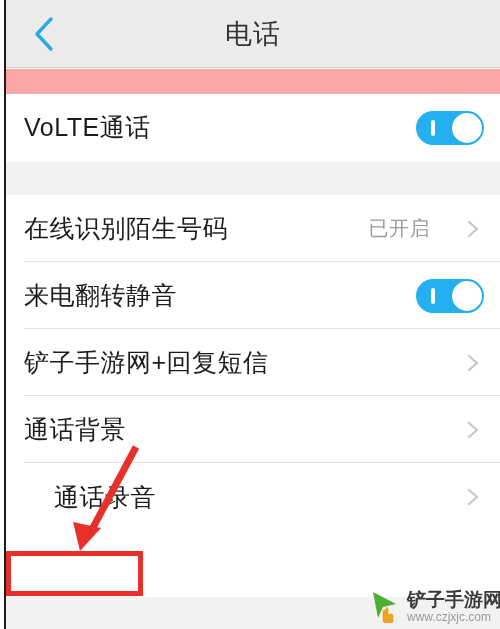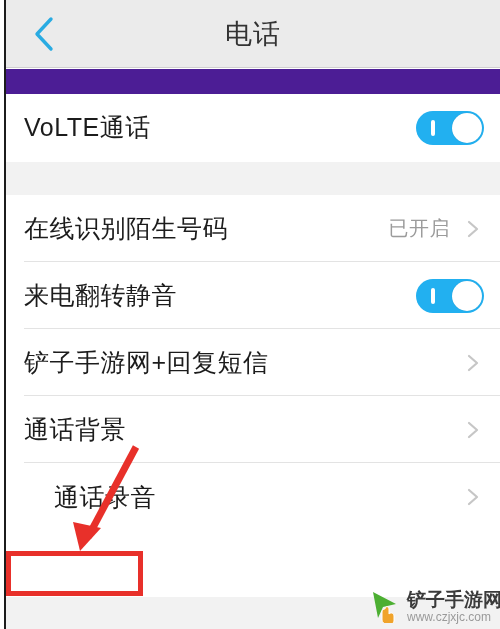--- a/index.html
+++ b/index.html
@@ -72,21 +72,21 @@
     font-size: 27px;
     color: #333333;
     letter-spacing: 1px;
   }
 
   
   .group {
     position: absolute;
     left: 6px;
     width: 494px;
-    background: #4c1d95;
+    background: #fca5a5;
     box-sizing: border-box;
   }
   #group-1 { top: 69px; }
   #group-2 { top: 195px; }
 
   .gap {
     position: absolute;
     left: 6px;
     width: 494px;
     background: #f2f2f2;
@@ -115,21 +115,21 @@
   .row-label {
     font-size: 25px;
     color: #1c1c1c;
     letter-spacing: 0.5px;
     flex: 0 0 auto;
   }
   .row-right {
     margin-left: auto;
     display: flex;
     align-items: center;
-    gap: 12px;
+    gap: 32px;
     text-align: right;
   }
   .row-value {
     font-size: 20px;
     color: #9b9b9b;
     letter-spacing: 0.5px;
   }
   .divider {
     position: absolute;
     left: 18px;

